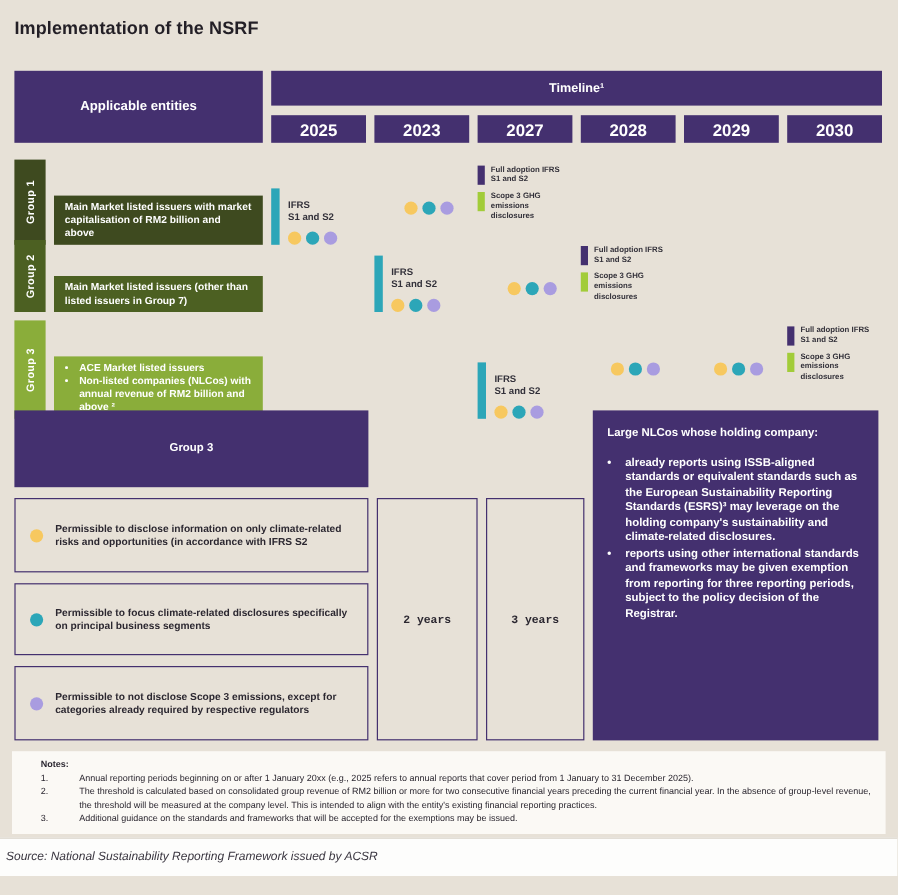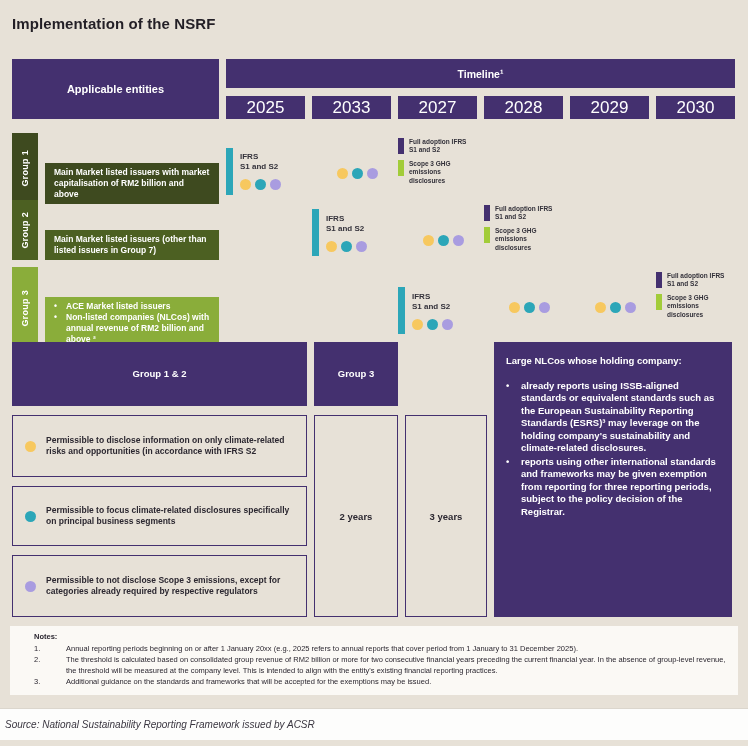--- a/index.html
+++ b/index.html
@@ -19,21 +19,21 @@
   
   .head-grid{
     display:grid;
     grid-template-columns:207px repeat(6,79px);
     grid-template-rows:29px 23px;
     column-gap:7px;row-gap:8px;
   }
   .box-purple{background:#44306f;color:#fff;display:flex;align-items:center;justify-content:center;text-align:center;}
   .applicable{grid-row:1/3;grid-column:1;font-weight:bold;font-size:11px;}
   .timeline-bar{grid-row:1;grid-column:2/8;font-weight:bold;font-size:10.5px;}
-  .year-cell{grid-row:2;font-weight:normal;font-size:17px;}
+  .year-cell{grid-row:2;font-weight:bold;font-size:14px;}
 
   .group-row{
     display:grid;
     grid-template-columns:26px 174px repeat(6,79px);
     column-gap:7px;
     margin-bottom:7px;
   }
   .group-row.first{margin-top:14px;}
   .r60{height:60px;}
   .r68{height:68px;}
@@ -45,21 +45,21 @@
   .gdesc{color:#fff;font-weight:bold;font-size:8.5px;line-height:1.3;
     display:flex;flex-direction:column;justify-content:center;padding:4px 9px;margin-top:30px;}
   .g1{background:#3e4a1f;}
   .g2{background:#4c6022;}
   .g3{background:#8aad3a;}
   .gbullets{margin:0;padding:0;list-style:none;}
   .gbullets li{display:flex;}
   .gbullets .b{width:12px;flex:0 0 12px;}
 
   
-  .start-cell{display:flex;align-items:center;padding-top:5px;}
+  .start-cell{display:flex;align-items:flex-end;padding-top:5px;}
   .vbar{width:7px;height:47px;background:#2ca6b8;flex:0 0 7px;margin-right:7px;}
   .mtext{font-size:8px;font-weight:bold;color:#33313a;line-height:1.25;}
   .dots{display:flex;gap:4px;margin-top:7px;}
   .dots-cell{display:flex;align-items:flex-start;padding-top:35px;padding-left:25px;}
   .dots-cell .dots{margin-top:0;}
   .dot{width:11px;height:11px;border-radius:50%;display:inline-block;}
   .dot.yellow{background:#f7c85f;}
   .dot.teal{background:#2ca6b8;}
   .dot.lavender{background:#a99ce0;}
 
@@ -77,55 +77,55 @@
     grid-template-rows:64px 62px 60px 62px;
     column-gap:7px;row-gap:9px;
   }
   .rhead{font-weight:bold;font-size:9.5px;line-height:1.3;padding:4px 8px;}
   .rhead.main{grid-column:1;}
   .outline-box{border:1.5px solid #44306f;background:transparent;}
   .relief-row{display:flex;align-items:center;padding:6px 10px 6px 12px;}
   .relief-row .dot{flex:0 0 11px;margin-right:10px;}
   .relief-text{font-size:8.5px;font-weight:bold;color:#2b2730;line-height:1.3;}
   .years-box{grid-row:2/5;display:flex;align-items:center;justify-content:center;
-    font-size:9.5px;font-weight:bold;color:#2b2730;}
+    font-size:9.5px;font-weight:bold;color:#2b2730;font-family:Liberation Mono, monospace;}
   .nlcos-box{grid-column:4;grid-row:1/5;background:#44306f;color:#fff;
     padding:13px 12px 10px 12px;font-size:9.5px;font-weight:bold;line-height:1.32;}
   .nlcos-title{margin-bottom:12px;}
   .nlcos-list{margin:0;padding:0;list-style:none;}
   .nlcos-list li{display:flex;margin-bottom:1px;}
   .nlcos-list .b{width:15px;flex:0 0 15px;}
 
   
   .notes-panel{
     margin:9px 0 0 -2px;background:#fbf9f5;padding:6px 10px 8px 24px;
     font-size:7.5px;color:#2b2730;line-height:1.45;
   }
   .notes-heading{font-weight:bold;margin-bottom:1px;}
   .note-item{display:flex;}
   .note-item .n{flex:0 0 32px;}
   .note-item .t{flex:1;}
   .source-strip{
-    position:absolute;left:0;right:0;bottom:6px;height:31px;background:#fdfdfc;
+    position:absolute;left:0;right:0;bottom:16px;height:31px;background:#fdfdfc;
     border-top:1px solid #dbd6cd;display:flex;align-items:center;padding-left:5px;
   }
   .source-text{font-style:italic;font-size:10px;color:#3a3640;}
 </style>
 </head>
 <body>
 
 <div class="content">
 
   <div class="page-title">Implementation of the NSRF</div>
 
   <div class="head-grid">
     <div class="box-purple timeline-bar">Timeline¹</div>
     <div class="box-purple applicable">Applicable entities</div>
     <div class="box-purple year-cell" style="grid-column:2">2025</div>
-    <div class="box-purple year-cell" style="grid-column:3">2033</div>
+    <div class="box-purple year-cell" style="grid-column:3">2023</div>
     <div class="box-purple year-cell" style="grid-column:4">2027</div>
     <div class="box-purple year-cell" style="grid-column:5">2028</div>
     <div class="box-purple year-cell" style="grid-column:6">2029</div>
     <div class="box-purple year-cell" style="grid-column:7">2030</div>
   </div>
 
   <div class="group-row first r60">
     <div class="gstrip g1">
         <span>Group 1</span>
       </div>
@@ -247,21 +247,20 @@
       </div>
       <div class="adopt-item">
         <div class="sbar lime"></div>
         <div class="slabel">Scope 3 GHG emissions disclosures</div>
       </div>
     </div>
   </div>
 
 
   <div class="relief-grid">
-    <div class="box-purple rhead">Group 1 &amp; 2</div>
     <div class="box-purple rhead">Group 3</div>
 
     <div class="nlcos-box">
       <div class="nlcos-title">Large NLCos whose holding company:</div>
       <ul class="nlcos-list">
         <li>
             <span class="b">•</span>
             <span>already reports using ISSB-aligned standards or equivalent standards such as the European Sustainability Reporting Standards (ESRS)³ may leverage on the holding company's sustainability and climate-related disclosures.</span>
           </li>
         <li>

